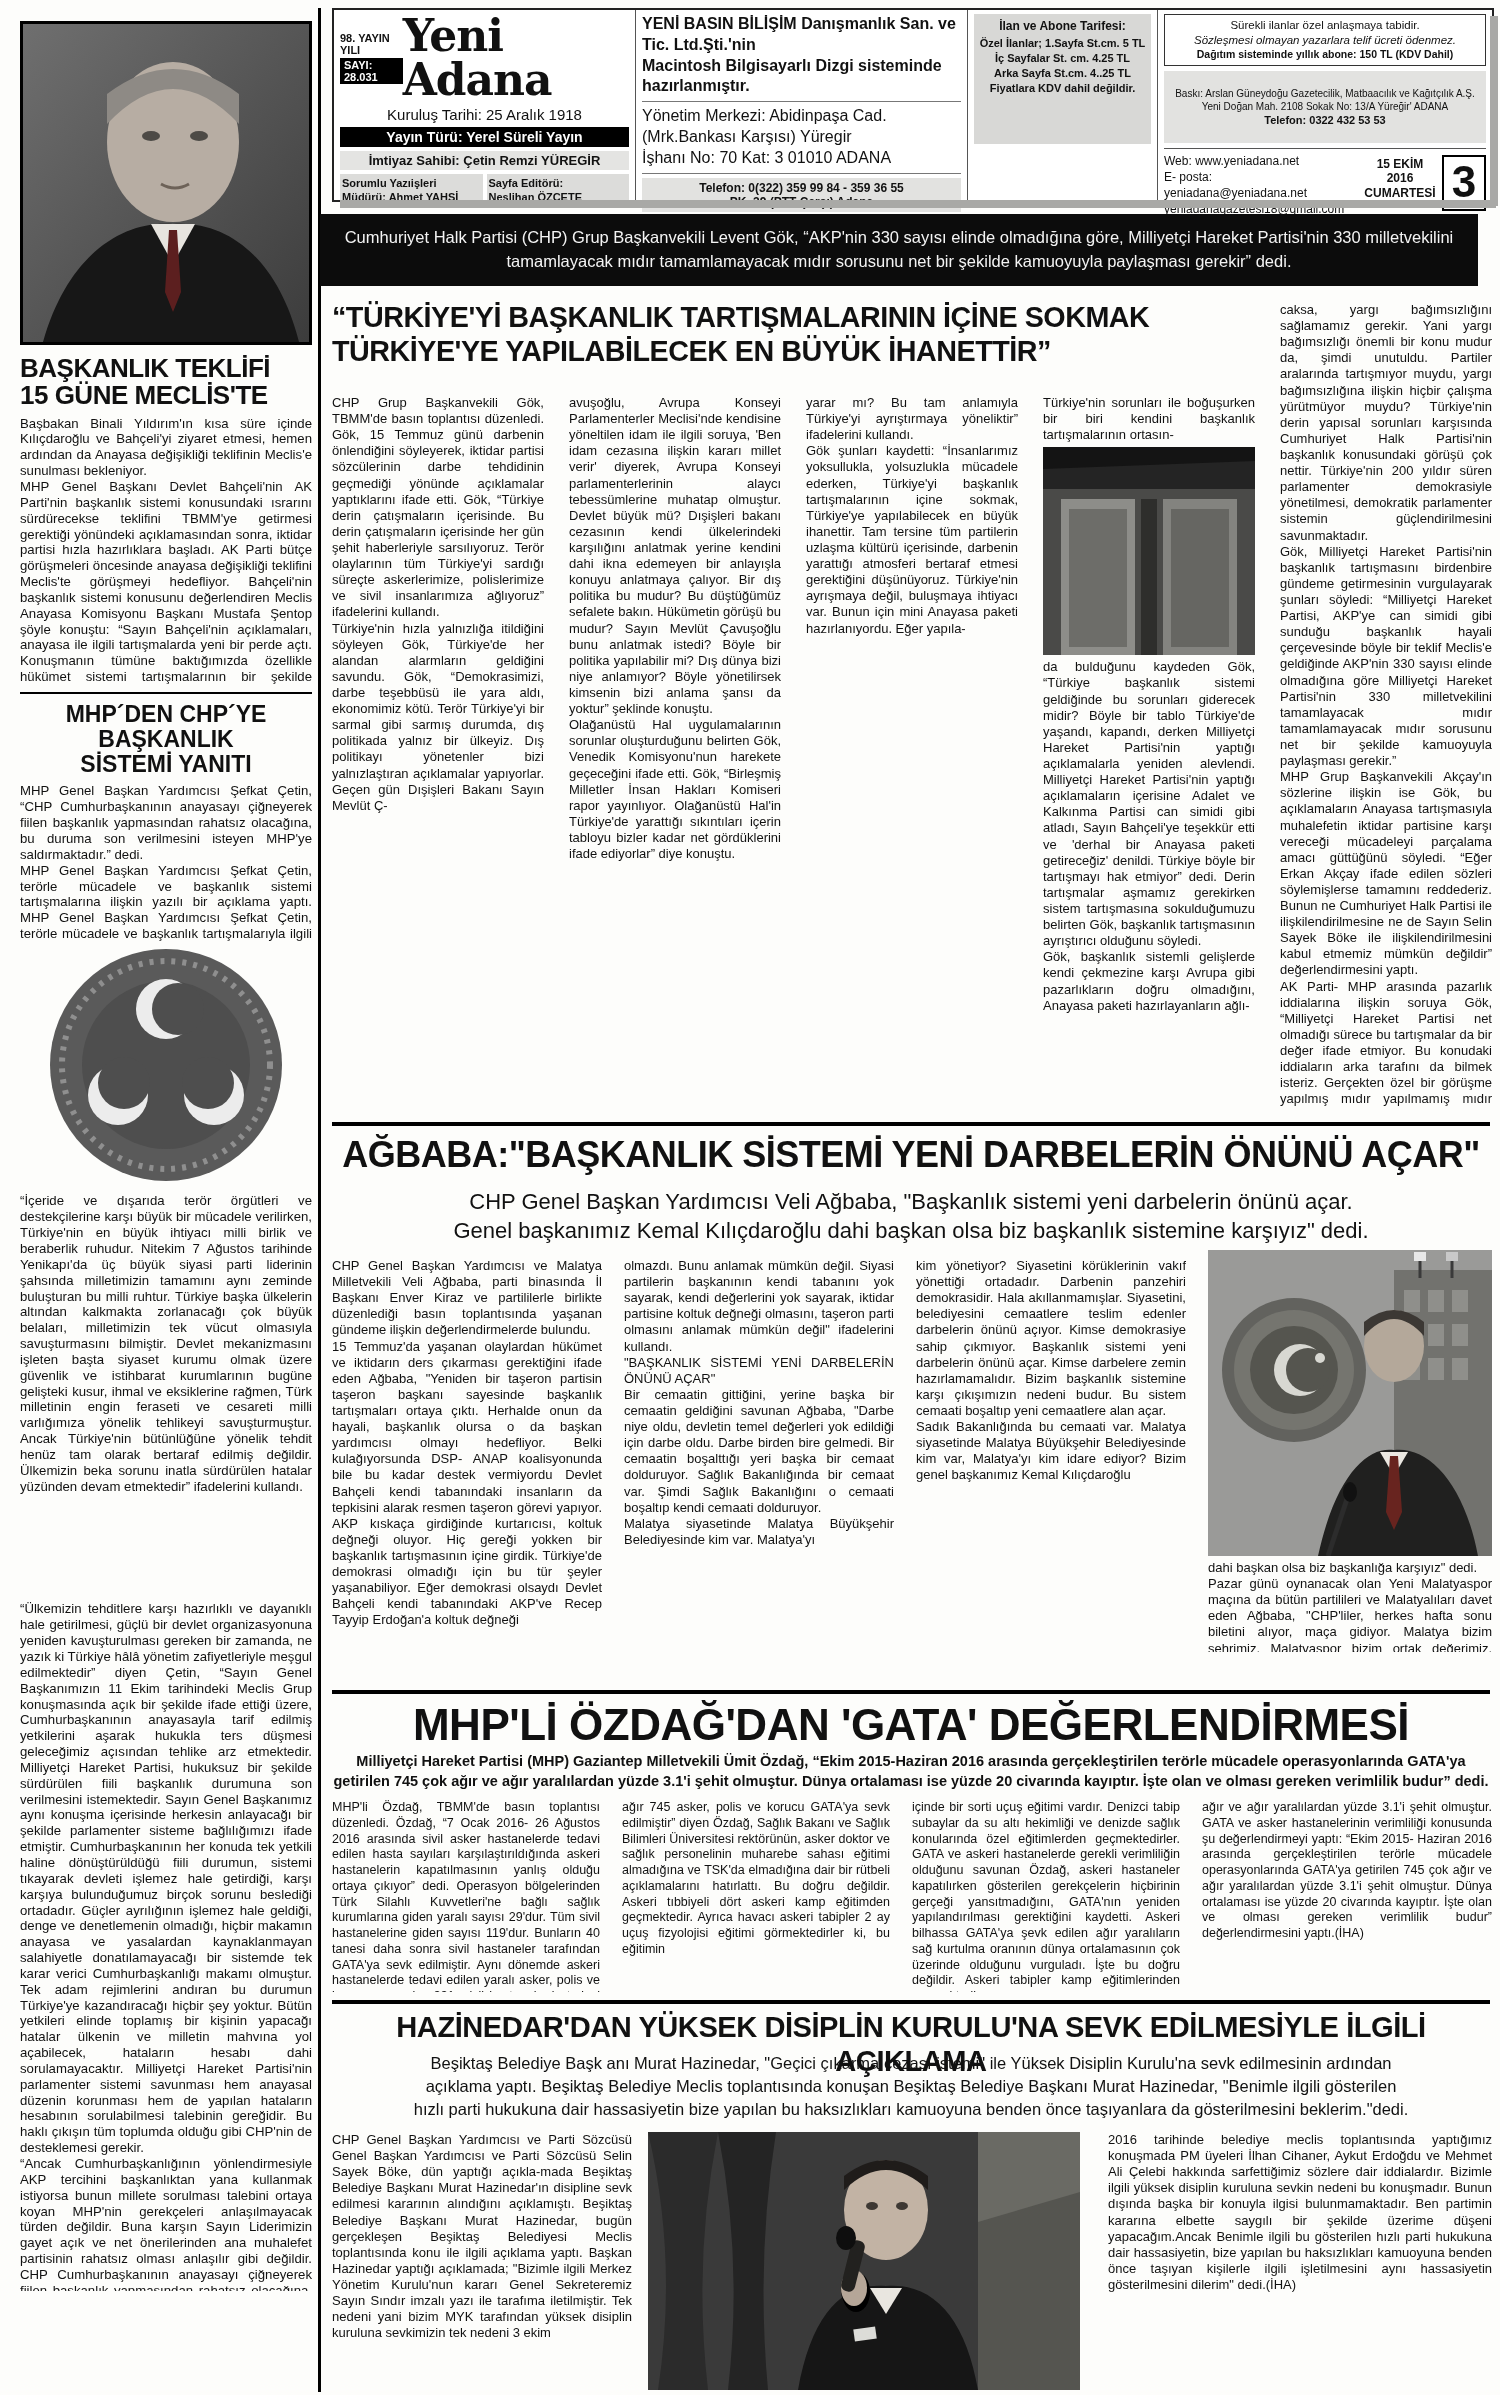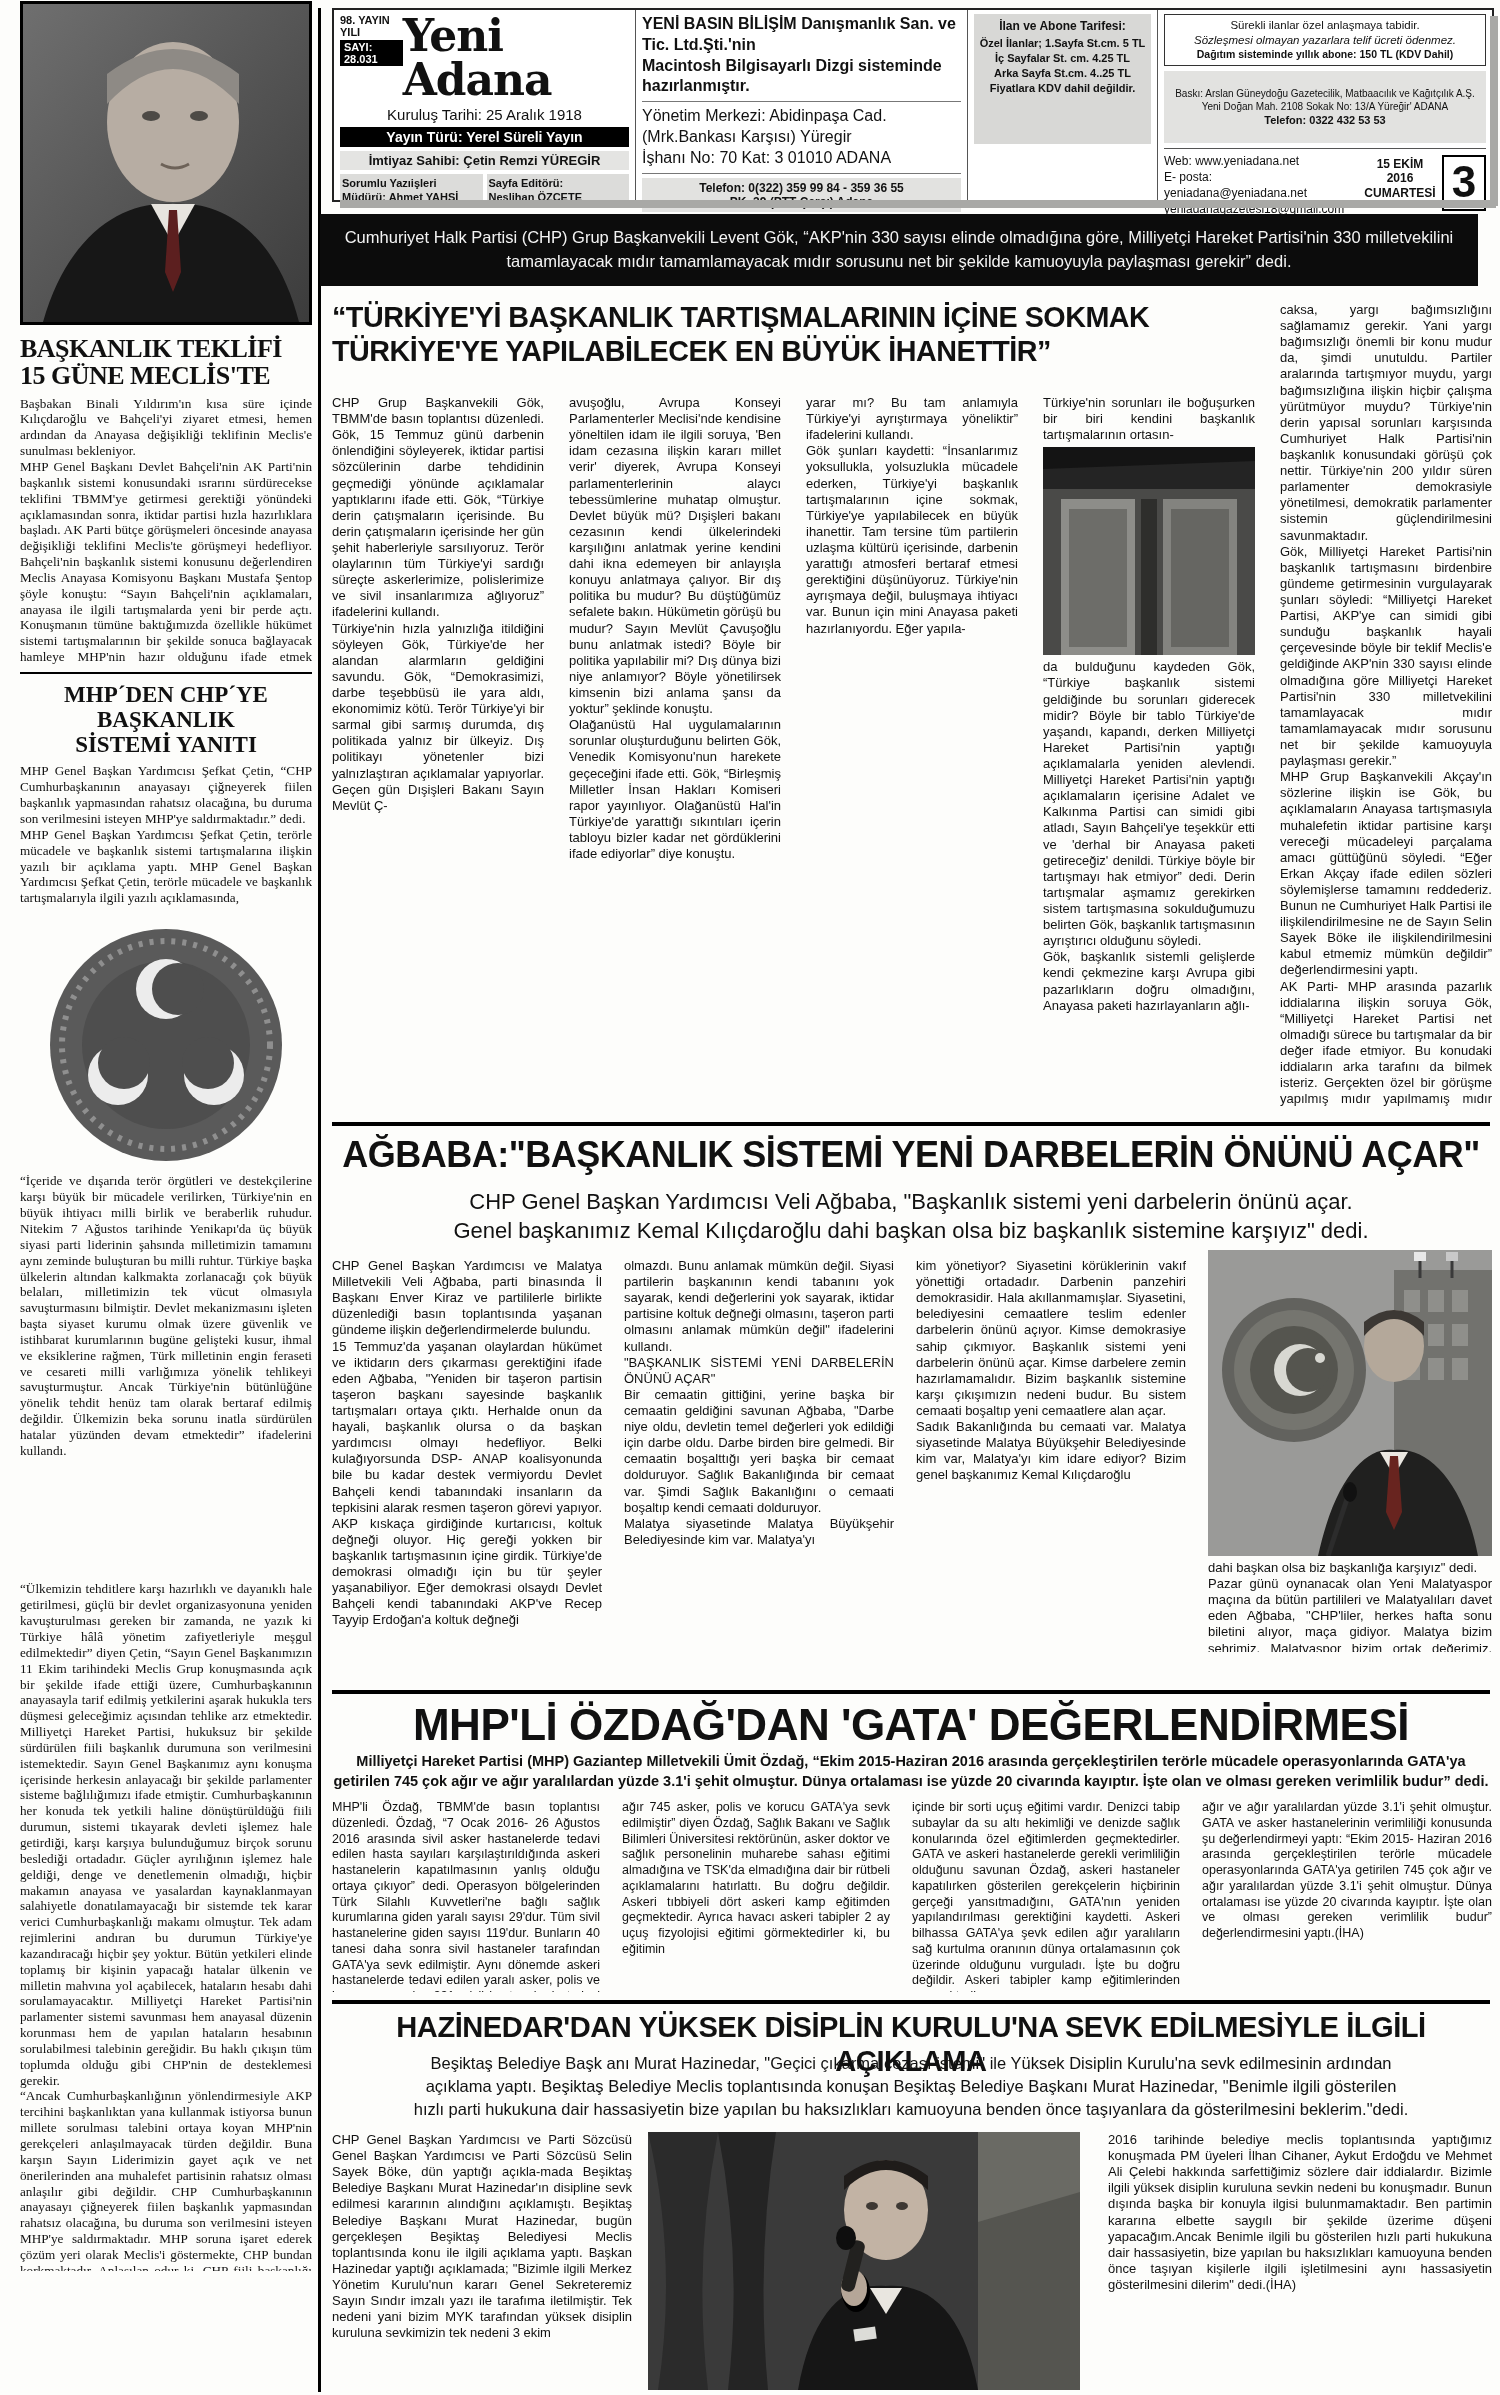--- a/index.html
+++ b/index.html
@@ -51,21 +51,21 @@
   .head-main{left:332px;top:300px;width:912px;font-size:29px;font-weight:900;line-height:1.18;
     letter-spacing:-0.5px;white-space:pre-line;transform:scaleX(.99);transform-origin:left;}
   .head-left1{font-size:26px;font-weight:900;line-height:1.05;margin:10px 0 6px 0;white-space:pre-line;letter-spacing:-0.5px;}
   .head-left2{font-size:23px;font-weight:900;line-height:1.1;text-align:center;white-space:pre-line;margin:8px 0 6px 0;}
   .head-sec{position:absolute;font-weight:900;text-align:center;letter-spacing:-0.5px;width:1158px;left:332px;}
   .sub-sec{position:absolute;text-align:center;width:1158px;left:332px;white-space:pre-line;}
   
   .col{position:absolute;text-align:justify;overflow:hidden;white-space:pre-line;}
   .fs13{font-size:13px;line-height:1.24;}
   .fs125{font-size:12.5px;line-height:1.26;}
-  .leftrail{left:20px;top:1px;width:292px;position:absolute;font-family:Liberation Serif, serif;}
+  .leftrail{left:20px;top:21px;width:292px;position:absolute;}
   .leftbody{font-size:13.2px;line-height:1.2;text-align:justify;white-space:pre-line;overflow:hidden;}
   .bold-inline{font-weight:bold;text-align:center;white-space:pre-line;font-size:13.2px;line-height:1.25;margin:4px 0;}
   .photo-frame{border:3px solid #000;background:#888;}
   .sec-rule{left:332px;width:1158px;}
   .hr-thin{border-top:2px solid #000;margin:8px 0;}
 </style>
 </head>
 <body>
 
 <div class="rule-v" style="left:318px;top:8px;height:2384px;"></div>
@@ -120,21 +120,21 @@
     </svg>
   </div>
 
   <div class="leftbody" style="height:408px;">“İçeride ve dışarıda terör örgütleri ve destekçilerine karşı büyük bir mücadele verilirken, Türkiye'nin en büyük ihtiyacı milli birlik ve beraberlik ruhudur. Nitekim 7 Ağustos tarihinde Yenikapı'da üç büyük siyasi parti liderinin şahsında milletimizin tamamını aynı zeminde buluşturan bu milli ruhtur. Türkiye başka ülkelerin altından kalkmakta zorlanacağı çok büyük belaları, milletimizin tek vücut olmasıyla savuşturmasını bilmiştir. Devlet mekanizmasını işleten başta siyaset kurumu olmak üzere güvenlik ve istihbarat kurumlarının bugüne gelişteki kusur, ihmal ve eksiklerine rağmen, Türk milletinin engin feraseti ve cesareti milli varlığımıza yönelik tehlikeyi savuşturmuştur. Ancak Türkiye'nin bütünlüğüne yönelik tehdit henüz tam olarak bertaraf edilmiş değildir. Ülkemizin beka sorunu inatla sürdürülen hatalar yüzünden devam etmektedir” ifadelerini kullandı.</div>
   <div class="leftbody" style="height:690px;">“Ülkemizin tehditlere karşı hazırlıklı ve dayanıklı hale getirilmesi, güçlü bir devlet organizasyonuna yeniden kavuşturulması gereken bir zamanda, ne yazık ki Türkiye hâlâ yönetim zafiyetleriyle meşgul edilmektedir” diyen Çetin, “Sayın Genel Başkanımızın 11 Ekim tarihindeki Meclis Grup konuşmasında açık bir şekilde ifade ettiği üzere, Cumhurbaşkanının anayasayla tarif edilmiş yetkilerini aşarak hukukla ters düşmesi geleceğimiz açısından tehlike arz etmektedir. Milliyetçi Hareket Partisi, hukuksuz bir şekilde sürdürülen fiili başkanlık durumuna son verilmesini istemektedir. Sayın Genel Başkanımız aynı konuşma içerisinde herkesin anlayacağı bir şekilde parlamenter sisteme bağlılığımızı ifade etmiştir. Cumhurbaşkanının her konuda tek yetkili haline dönüştürüldüğü fiili durumun, sistemi tıkayarak devleti işlemez hale getirdiği, karşı karşıya bulunduğumuz birçok sorunu beslediği ortadadır. Güçler ayrılığının işlemez hale geldiği, denge ve denetlemenin olmadığı, hiçbir makamın anayasa ve yasalardan kaynaklanmayan salahiyetle donatılamayacağı bir sistemde tek karar verici Cumhurbaşkanlığı makamı olmuştur. Tek adam rejimlerini andıran bu durumun Türkiye'ye kazandıracağı hiçbir şey yoktur. Bütün yetkileri elinde toplamış bir kişinin yapacağı hatalar ülkenin ve milletin mahvına yol açabilecek, hataların hesabı dahi sorulamayacaktır. Milliyetçi Hareket Partisi'nin parlamenter sistemi savunması hem anayasal düzenin korunması hem de yapılan hataların hesabının sorulabilmesi talebinin gereğidir. Bu haklı çıkışın tüm toplumda olduğu gibi CHP'nin de desteklemesi gerekir.
 “Ancak Cumhurbaşkanlığının yönlendirmesiyle AKP tercihini başkanlıktan yana kullanmak istiyorsa bunun millete sorulması talebini ortaya koyan MHP'nin gerekçeleri anlaşılmayacak türden değildir. Buna karşın Sayın Liderimizin gayet açık ve net önerilerinden ana muhalefet partisinin rahatsız olması anlaşılır gibi değildir. CHP Cumhurbaşkanının anayasayı çiğneyerek fiilen başkanlık yapmasından rahatsız olacağına, bu duruma son verilmesini isteyen MHP'ye saldırmaktadır. MHP soruna işaret ederek çözüm yeri olarak Meclis'i göstermekte, CHP bundan korkmaktadır. Anlaşılan odur ki, CHP fiili başkanlığı çoktan kabullenmiştir. Anlaşılan odur ki, CHP fiili başkanlığı kabullenmiştir ve sadece muhalefet istemektedir. CHP için önemli olan anayasanın çiğnenmesi, ülkenin anayasasız kalması değil, rakipler üzerinden kendi konumunu koruyup konsolide edebilmesidir. Zaten yıllardır toplumu kutuplaştırmaktan memnun olan partilerden biri AKP ise diğeri CHP'dir. Şundan eminiz AKP ve Cumhurbaşkanı ortadan kalktığı gün CHP'nin de varlığı son bulacaktır. Her iki parti birbirini beslemektedir. Devlet Bahçeli'nin AKP'yi Meclis'in iradesine tabi kılarak bu meseleyi kökünden çözme teklifinden neden bu kadar rahatsız olsunlar?”(İHA)</div>
 </div>
 
 <div class="abs masthead">
   <div class="mh-col" style="width:302px;">
-    <div style="display:flex;align-items:flex-start;gap:0;">
+    <div style="display:flex;align-items:center;gap:0;">
       <div>
         <div class="logo-yili">98. YAYIN YILI</div>
         <div class="logo-sayi">SAYI: 28.031</div>
       </div>
       <div class="logo-name">Yeni Adana</div>
     </div>
     <div class="kurulus">Kuruluş Tarihi: 25 Aralık 1918</div>
     <div class="yayinturu">Yayın Türü: Yerel Süreli Yayın</div>
     <div class="imtiyaz">İmtiyaz Sahibi: Çetin Remzi YÜREGİR</div>
     <div class="editors">

